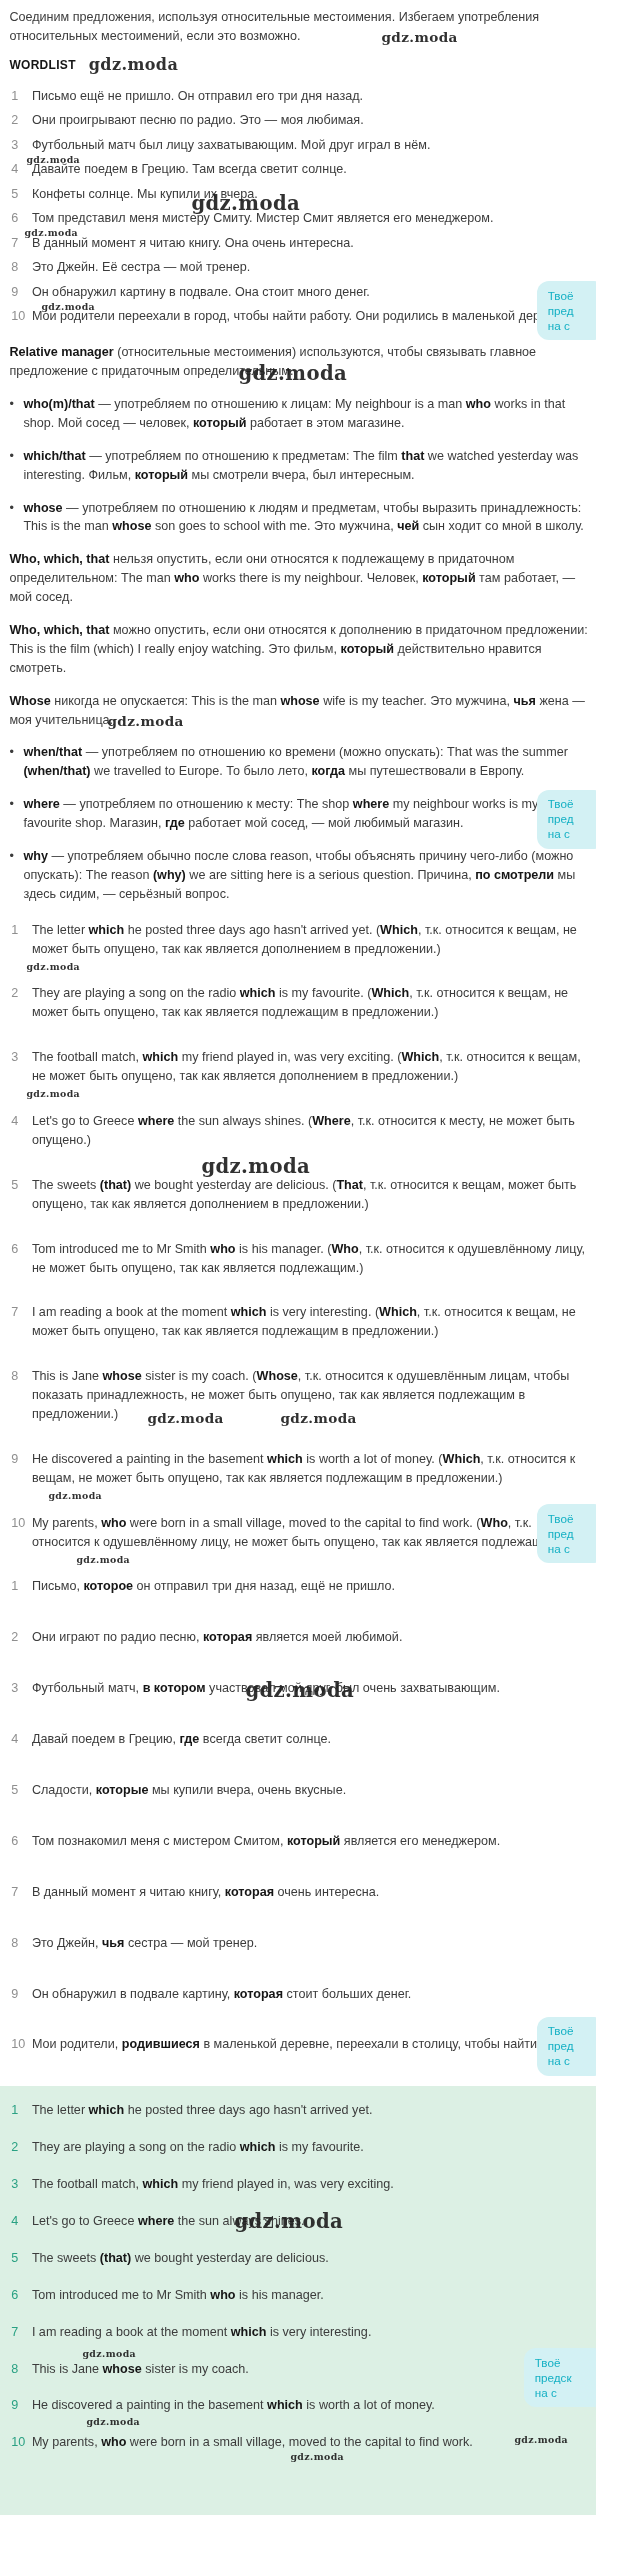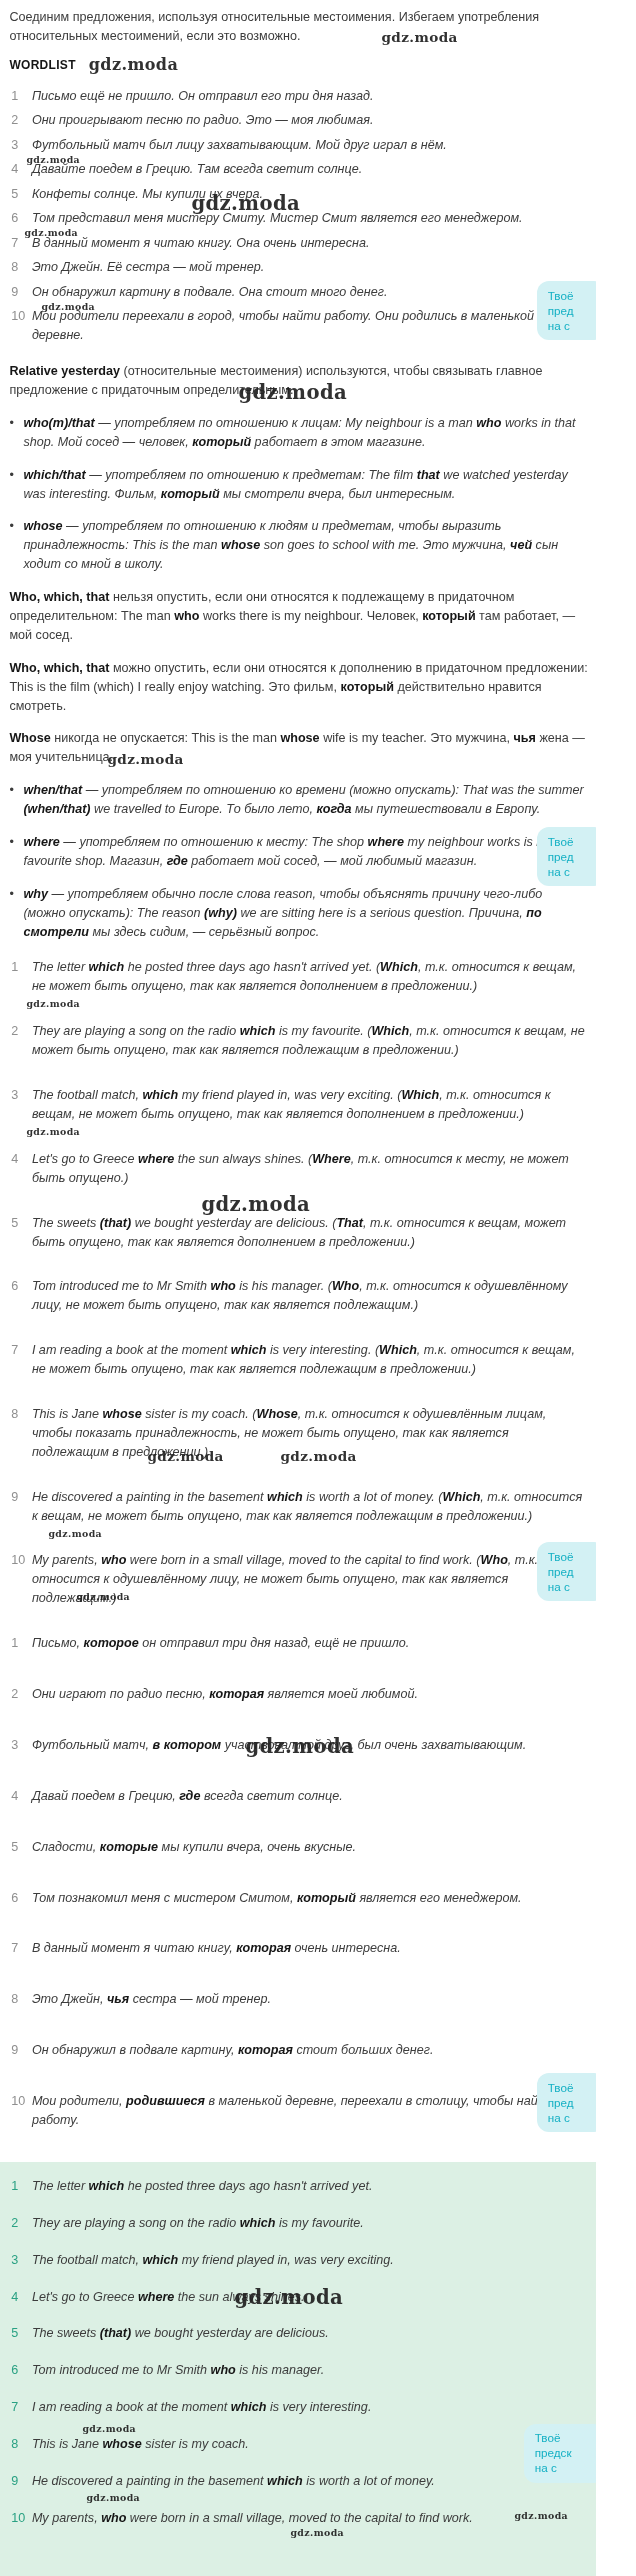--- a/index.html
+++ b/index.html
@@ -18,21 +18,21 @@
   #source-list { margin-bottom:17px; }
   .theory { margin-bottom:17px; }
   #answers-list .item { margin-bottom:26px; }
   #answers-list { margin-bottom:11.2px; }
   #translations-list .item { margin-bottom:32px; }
   #translations-list { margin-bottom:3.7px; }
   #final-list .item { margin-bottom:18px; }
 
   .num { flex:0 0 20.6px; padding-left:1.9px; color:#8f8f8f; }
   .final-section .num { color:#2aa183; }
-  .txt { flex:1; padding-right:1.9px;font-style:italic; }
+  .txt { flex:1; padding-right:1.9px; }
 
   .bullet { position:relative; display:flex; margin:0 0 14px 0; }
   .bullet .marker { flex:0 0 14px; color:#3c3c3c; }
 
   .final-section { margin:0 -7.5px 0 -9.4px; padding:15px 7.5px 45px 9.4px; background:#dcf0e4; }
 
   .wm { position:absolute; font-family:"DejaVu Serif", serif; font-weight:700;
         color:rgba(32,32,32,.92); letter-spacing:0.4px; white-space:nowrap; z-index:4; }
   .wm-sm { font-size:9.4px; }
   .wm-md { font-size:13.6px; }
@@ -104,21 +104,21 @@
         <span class="txt">Мои родители переехали в город, чтобы найти работу. Они родились в маленькой деревне.</span>
         <div class="bubble" style="top: -26px;">
           <div>Твоё</div>
           <div>пред</div>
           <div>на с</div>
         </div>
       </div>
     </div>
 
   <div id="theory" class="theory">
-      <p class="para"><span><b>Relative yesterday</b> (относительные местоимения) используются, чтобы связывать главное предложение с придаточным определительным.</span><span class="wm wm-lg" style="left: 229px; top: 16px;">gdz.moda</span></p>
+      <p class="para"><span><b>Relative manager</b> (относительные местоимения) используются, чтобы связывать главное предложение с придаточным определительным.</span><span class="wm wm-lg" style="left: 229px; top: 16px;">gdz.moda</span></p>
       <div class="bullet">
         <span class="marker">•</span>
         <span class="txt"><b>who(m)/that</b> — употребляем по отношению к лицам: My neighbour is a man <b>who</b> works in that shop. Мой сосед — человек, <b>который</b> работает в этом магазине.</span>
       </div>
       <div class="bullet">
         <span class="marker">•</span>
         <span class="txt"><b>which/that</b> — употребляем по отношению к предметам: The film <b>that</b> we watched yesterday was interesting. Фильм, <b>который</b> мы смотрели вчера, был интересным.</span>
       </div>
       <div class="bullet">
         <span class="marker">•</span>

